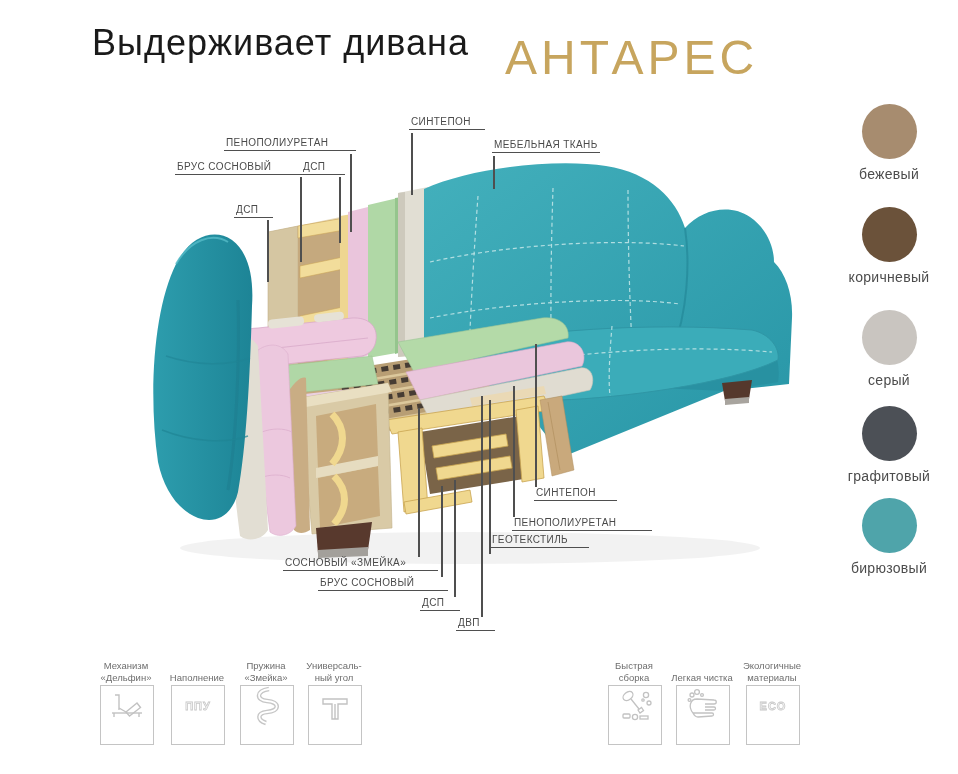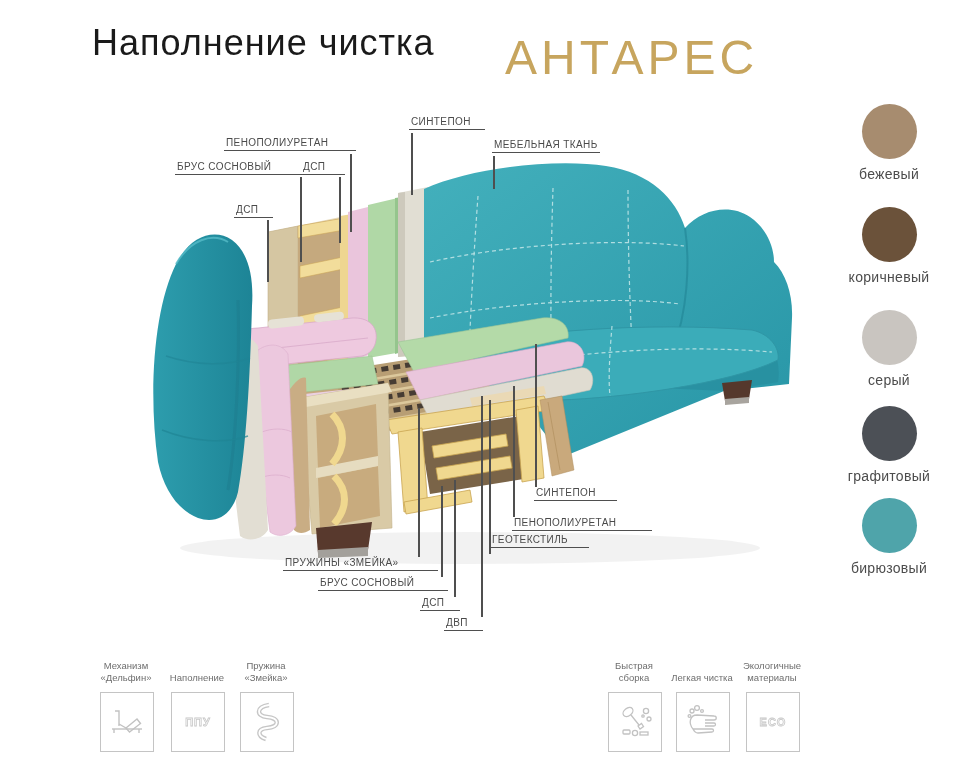--- a/index.html
+++ b/index.html
@@ -20,21 +20,21 @@
   .callout.ctr{}
   #cl-sintepon-top{left:409px;top:116px;width:72px;}
   #cl-mebelnaya-tkan{left:492px;top:139px;}
   #cl-penopoliuretan-top{left:224px;top:137px;width:128px;}
   #cl-brus-top{left:175px;top:161px;width:127px;}
   #cl-dsp-top{left:301px;top:161px;width:40px;}
   #cl-dsp-left{left:234px;top:204px;width:35px;}
   #cl-pruzhiny{left:283px;top:557px;width:151px;}
   #cl-brus-bottom{left:318px;top:577px;width:126px;}
   #cl-dsp-bottom{left:420px;top:597px;width:36px;}
-  #cl-dvp{left:444px;top:617px;width:35px;}
+  #cl-dvp{left:456px;top:617px;width:35px;}
   #cl-geotekstil{left:490px;top:534px;width:95px;}
   #cl-penopoliuretan-right{left:512px;top:517px;width:136px;}
   #cl-sintepon-right{left:534px;top:487px;width:79px;}
   #ld-sintepon-top{left:411px;top:133px;height:62px;}
   #ld-mebelnaya-tkan{left:493px;top:156px;height:33px;}
   #ld-penopoliuretan-top{left:350px;top:154px;height:78px;}
   #ld-brus-top{left:300px;top:177px;height:85px;}
   #ld-dsp-top{left:339px;top:177px;height:66px;}
   #ld-dsp-left{left:267px;top:220px;height:62px;}
   #ld-pruzhiny{left:418px;top:408px;height:149px;}
@@ -47,31 +47,31 @@
   
   .swatch{position:absolute;left:843px;width:92px;text-align:center;}
   .swatch .dot{width:55px;height:55px;border-radius:50%;margin:0 auto;}
   .swatch .swname{margin-top:7px;font-size:14px;color:#4c4c4c;letter-spacing:.3px;}
   #sw-0{top:104px;} #sw-1{top:207px;} #sw-2{top:310px;} #sw-3{top:406px;} #sw-4{top:498px;}
   
   .feature{position:absolute;top:650px;width:52px;}
   .feature .cap{position:relative;left:-16px;width:84px;height:34px;display:flex;
                 align-items:flex-end;justify-content:center;text-align:center;
                 font-size:9.5px;line-height:1.28;color:#6e6e6e;white-space:pre-line;}
-  .feature .box{margin-top:8px;width:52px;height:58px;border:1px solid #c4c4c4;
-                background:#fff;display:flex;align-items:center;justify-content:center;}
+  .feature .box{margin-top:1px;width:52px;height:58px;border:1px solid #c4c4c4;
+                background:#fff;display:flex;align-items:flex-start;justify-content:center;}
   .iconsvg{display:block;}
   .iconsvg text{font-family:"Liberation Sans",sans-serif;}
 </style>
 </head>
 <body>
 
 <div class="page">
 
-  <div class="title">Наполнение чистка</div>
+  <div class="title">Выдерживает дивана</div>
   <div class="brand" style="color: rgb(199, 165, 94);">АНТАРЕС</div>
 
   <div class="stage">
 
     <svg class="sofa" width="958" height="774" viewBox="0 0 958 774">
       <defs>
         <linearGradient id="tealGrad" x1="0" y1="0" x2="1" y2="1">
           <stop offset="0" stop-color="#43b0bc"></stop>
             <stop offset="1" stop-color="#2795a6"></stop>
         </linearGradient>
@@ -232,21 +232,21 @@
     <div class="leader" id="ld-geotekstil"></div>
     <div class="leader" id="ld-penopoliuretan-right"></div>
     <div class="leader" id="ld-sintepon-right"></div>
 
     <div class="callout" id="cl-sintepon-top">СИНТЕПОН</div>
     <div class="callout" id="cl-mebelnaya-tkan">МЕБЕЛЬНАЯ ТКАНЬ</div>
     <div class="callout" id="cl-penopoliuretan-top">ПЕНОПОЛИУРЕТАН</div>
     <div class="callout" id="cl-brus-top">БРУС СОСНОВЫЙ</div>
     <div class="callout ctr" id="cl-dsp-top">ДСП</div>
     <div class="callout ctr" id="cl-dsp-left">ДСП</div>
-    <div class="callout" id="cl-pruzhiny">ПРУЖИНЫ «ЗМЕЙКА»</div>
+    <div class="callout" id="cl-pruzhiny">СОСНОВЫЙ «ЗМЕЙКА»</div>
     <div class="callout" id="cl-brus-bottom">БРУС СОСНОВЫЙ</div>
     <div class="callout ctr" id="cl-dsp-bottom">ДСП</div>
     <div class="callout ctr" id="cl-dvp">ДВП</div>
     <div class="callout" id="cl-geotekstil">ГЕОТЕКСТИЛЬ</div>
     <div class="callout ctr" id="cl-penopoliuretan-right">ПЕНОПОЛИУРЕТАН</div>
     <div class="callout ctr" id="cl-sintepon-right">СИНТЕПОН</div>
   </div>
 
   <div class="swatch" id="sw-0">
     <div class="dot" style="background-color: rgb(167, 140, 111);"></div>
@@ -291,20 +291,30 @@
       </svg>
     </div>
   </div>
   <div class="feature" style="left:240px">
     <div class="cap">Пружина
 «Змейка»</div>
     <div class="box">
       <svg class="iconsvg" width="40" height="40" viewBox="0 0 40 40" fill="none">
         <path d="M22,3 C9,5 9,14 20,15 C33,16 33,25 20,26 C10,27 10,34 19,37" stroke="#c6c6c6" stroke-width="4.5"></path>
         <path d="M22,3 C9,5 9,14 20,15 C33,16 33,25 20,26 C10,27 10,34 19,37" stroke="#ffffff" stroke-width="1.8"></path>
+      </svg>
+    </div>
+  </div>
+  <div class="feature" style="left:308px">
+    <div class="cap">Универсаль-
+ный угол</div>
+    <div class="box">
+      <svg class="iconsvg" width="40" height="40" viewBox="0 0 40 40" fill="#ffffff" stroke="#c2c2c2" stroke-width="1.4">
+        <path d="M8,13 L32,13 L32,18 L23,18 L23,33 L17,33 L17,18 L8,18 Z"></path>
+        <path d="M20,18 L20,33" fill="none"></path>
       </svg>
     </div>
   </div>
   <div class="feature" style="left:608px">
     <div class="cap">Быстрая
 сборка</div>
     <div class="box">
       <svg class="iconsvg" width="40" height="40" viewBox="0 0 40 40" fill="none" stroke="#c2c2c2" stroke-width="1.3">
         <ellipse cx="13" cy="10" rx="5.5" ry="3.8" transform="rotate(-38 13 10)"></ellipse>
         <path d="M16,13 L24,23"></path>

